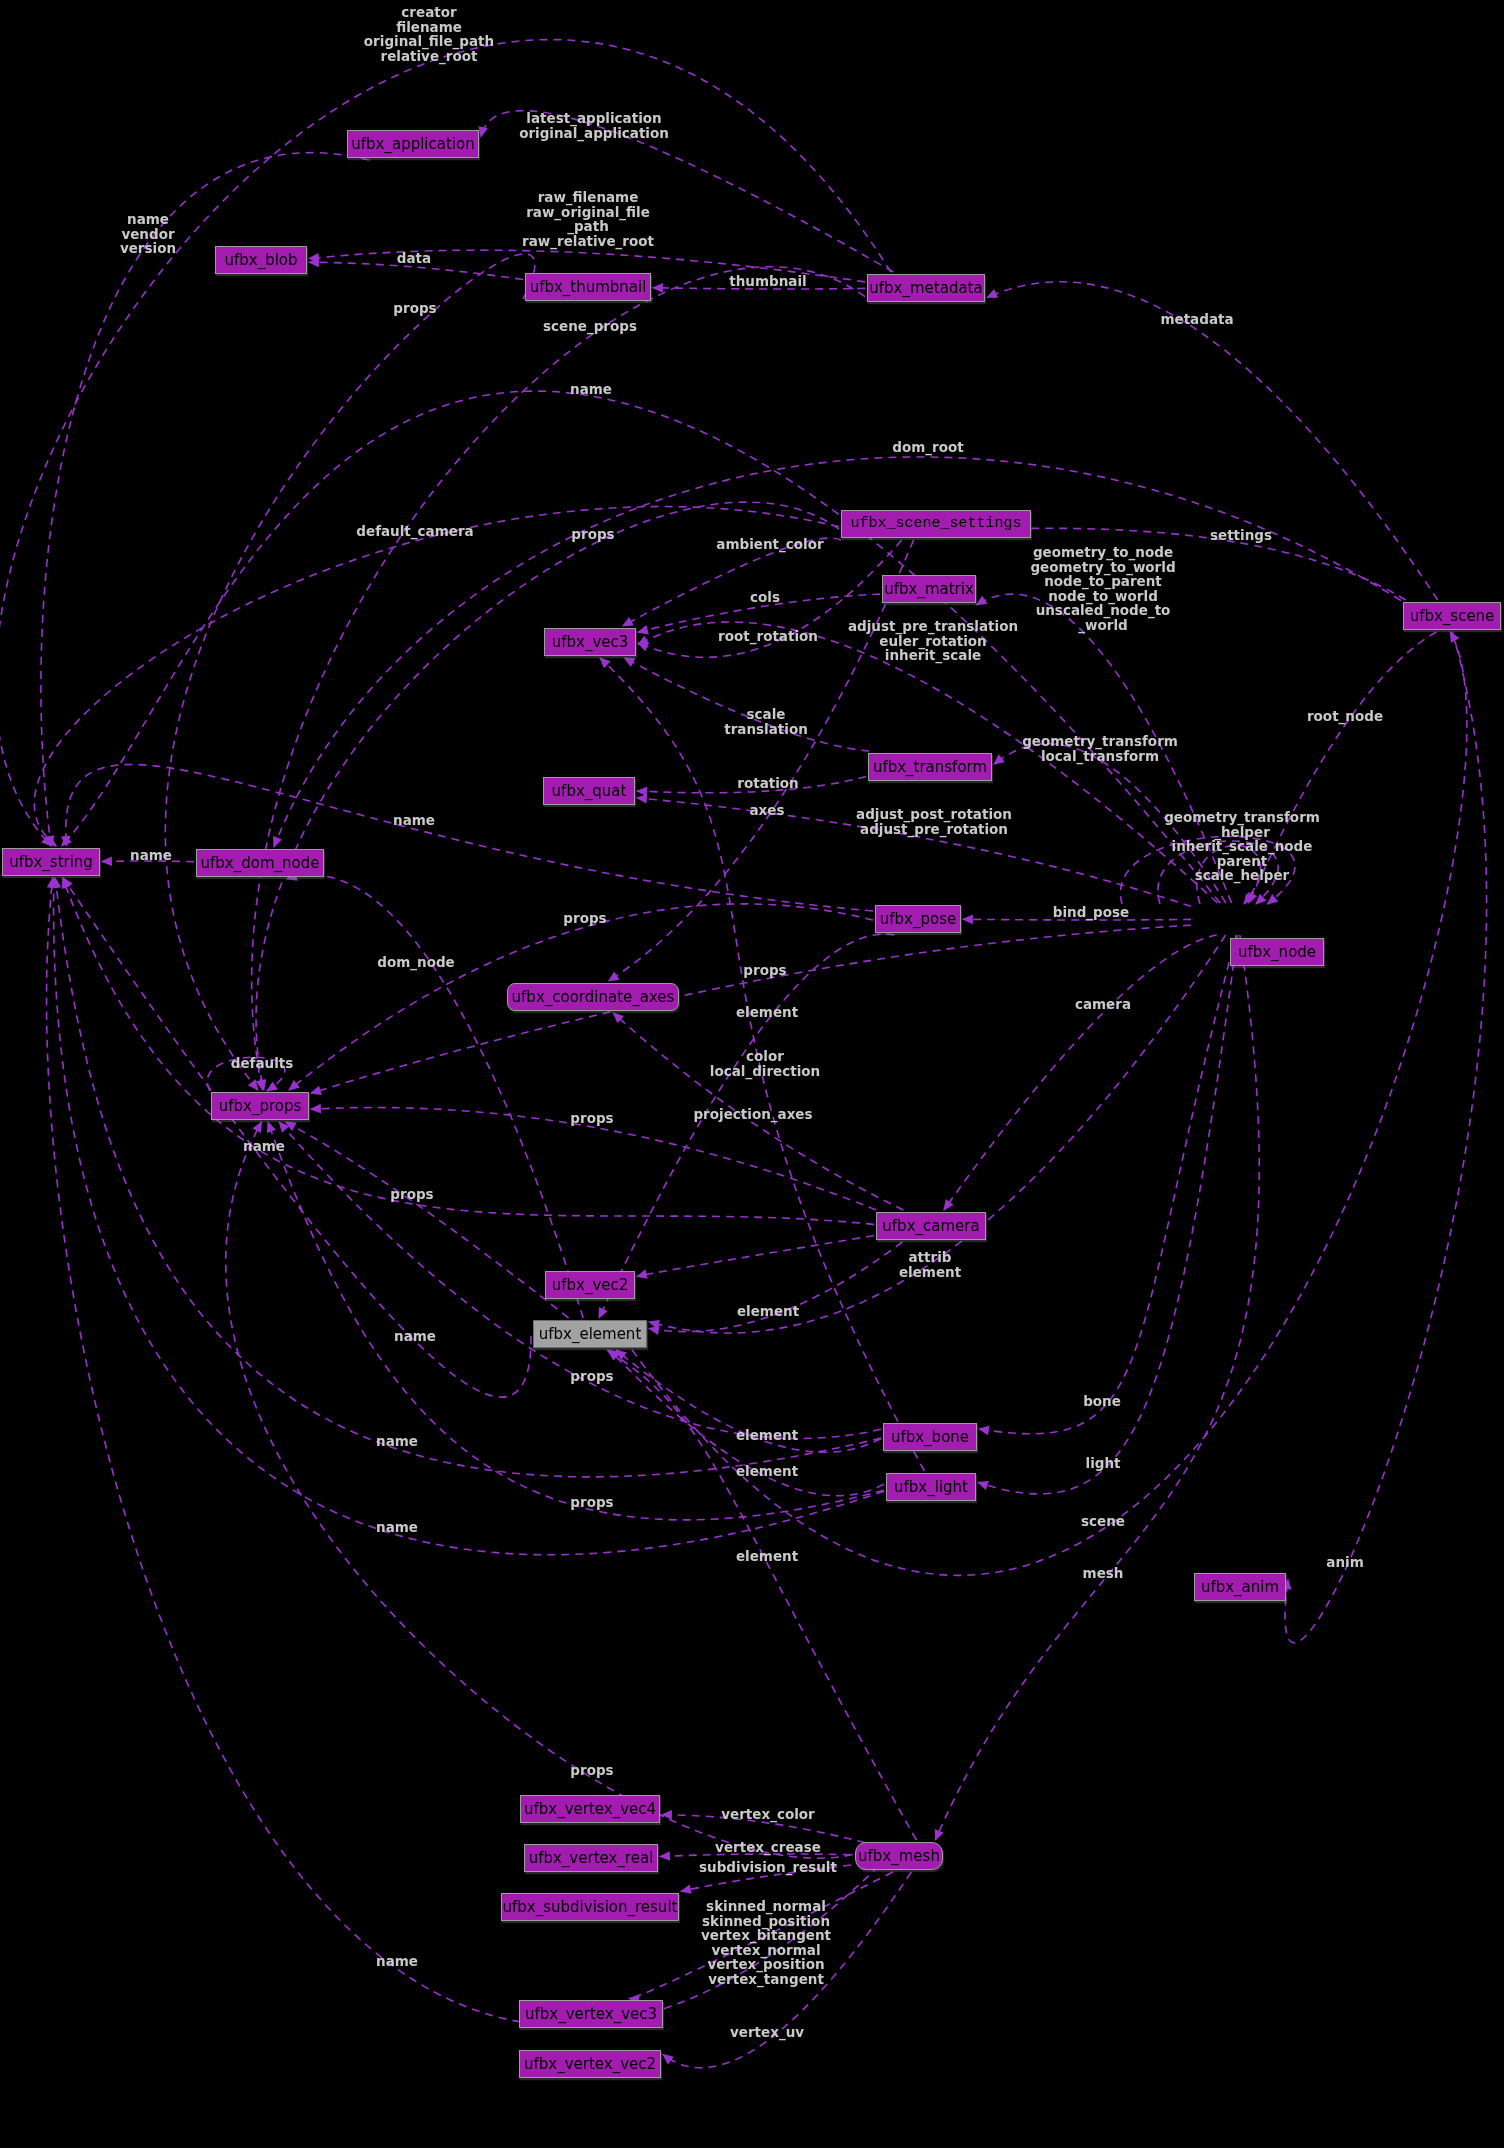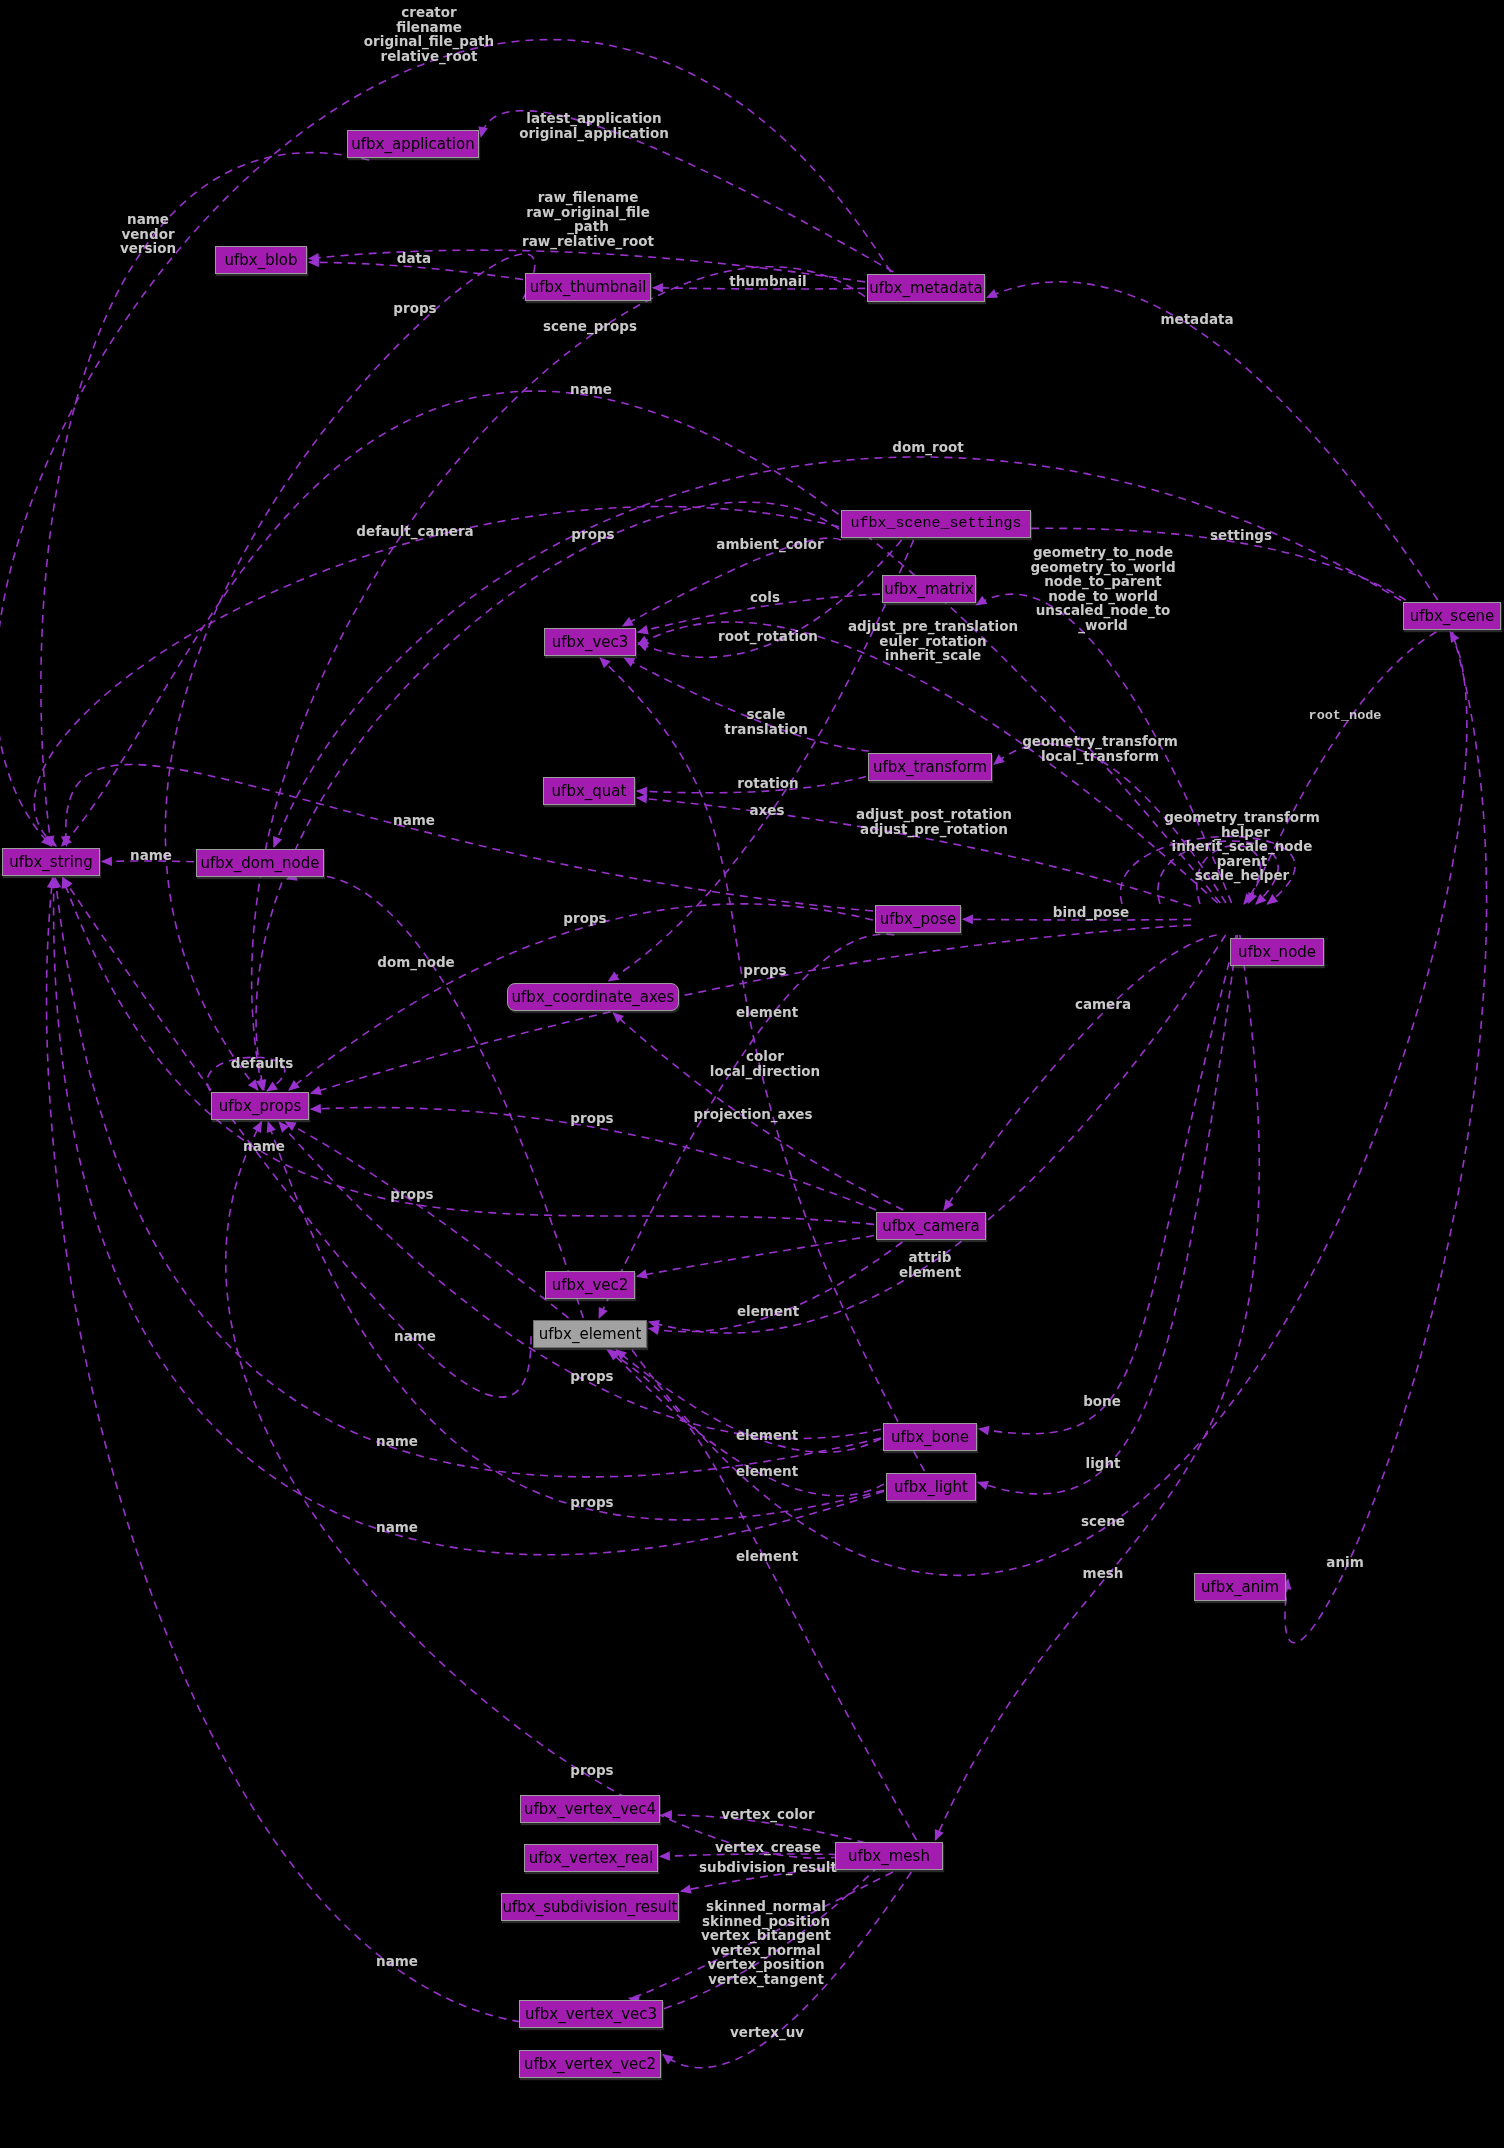--- a/index.html
+++ b/index.html
@@ -128,21 +128,21 @@
 unscaled_node_to
 _world</div>
     <div class="elabel" style="left: 766px; top: 721px; color: rgb(201, 201, 201);">scale
 translation</div>
     <div class="elabel" style="left: 768px; top: 783px; color: rgb(201, 201, 201);">rotation</div>
     <div class="elabel" style="left: 767px; top: 810px; color: rgb(201, 201, 201);">axes</div>
     <div class="elabel" style="left: 1100px; top: 748px; color: rgb(201, 201, 201);">geometry_transform
 local_transform</div>
     <div class="elabel" style="left: 934px; top: 821px; color: rgb(201, 201, 201);">adjust_post_rotation
 adjust_pre_rotation</div>
-    <div class="elabel" style="left: 1345px; top: 716px; color: rgb(201, 201, 201); font-family: Liberation Mono, monospace;">root_node</div>
+    <div class="elabel" style="left: 1345px; top: 716px; color: rgb(201, 201, 201);">root_node</div>
     <div class="elabel" style="left: 1242px; top: 846px; color: rgb(201, 201, 201);">geometry_transform
 _helper
 inherit_scale_node
 parent
 scale_helper</div>
     <div class="elabel" style="left: 1091px; top: 912px; color: rgb(201, 201, 201);">bind_pose</div>
     <div class="elabel" style="left: 151px; top: 855px; color: rgb(201, 201, 201);">name</div>
     <div class="elabel" style="left: 414px; top: 820px; color: rgb(201, 201, 201);">name</div>
     <div class="elabel" style="left: 416px; top: 962px; color: rgb(201, 201, 201);">dom_node</div>
     <div class="elabel" style="left: 585px; top: 918px; color: rgb(201, 201, 201);">props</div>
@@ -199,19 +199,19 @@
     <div class="node" style="left: 875px; top: 905px; width: 86px;">ufbx_pose</div>
     <div class="node" style="left: 1230px; top: 905px; width: 94px; margin-top: 33px;">ufbx_node</div>
     <div class="node" style="left: 507px; top: 983px; width: 172px; border-radius: 8px;">ufbx_coordinate_axes</div>
     <div class="node" style="left: 211px; top: 1092px; width: 98px;">ufbx_props</div>
     <div class="node" style="left: 876px; top: 1212px; width: 110px;">ufbx_camera</div>
     <div class="node" style="left: 545px; top: 1271px; width: 90px;">ufbx_vec2</div>
     <div class="node hl" style="left: 533px; top: 1320px; width: 114px;">ufbx_element</div>
     <div class="node" style="left: 883px; top: 1423px; width: 94px;">ufbx_bone</div>
     <div class="node" style="left: 886px; top: 1473px; width: 90px;">ufbx_light</div>
     <div class="node" style="left: 1194px; top: 1573px; width: 92px;">ufbx_anim</div>
-    <div class="node" style="left: 835px; top: 1842px; width: 108px;">ufbx_mesh</div>
+    <div class="node" style="left: 855px; top: 1842px; width: 88px; border-radius: 11px;">ufbx_mesh</div>
     <div class="node" style="left: 520px; top: 1795px; width: 140px;">ufbx_vertex_vec4</div>
     <div class="node" style="left: 524px; top: 1844px; width: 134px;">ufbx_vertex_real</div>
     <div class="node" style="left: 501px; top: 1893px; width: 178px;">ufbx_subdivision_result</div>
     <div class="node" style="left: 519px; top: 2000px; width: 144px;">ufbx_vertex_vec3</div>
     <div class="node" style="left: 519px; top: 2050px; width: 142px;">ufbx_vertex_vec2</div>
   </div>
 
 </body></html>

